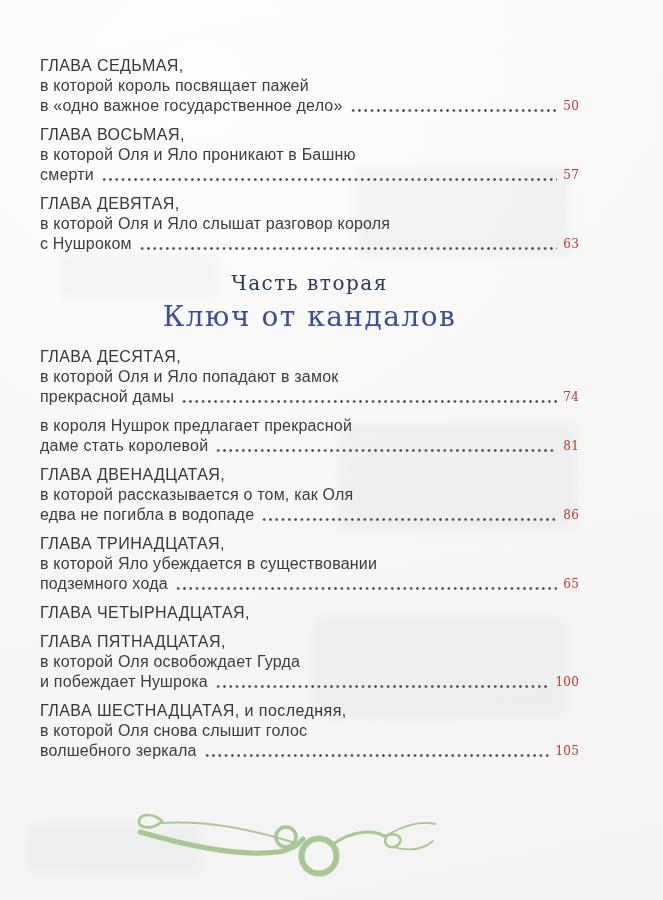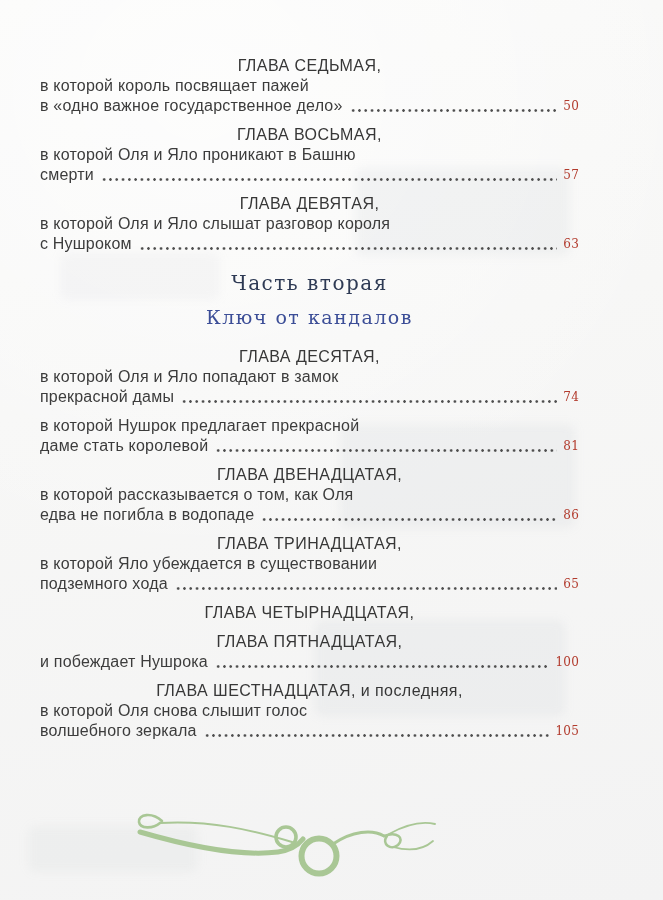--- a/index.html
+++ b/index.html
@@ -35,21 +35,21 @@
     padding: 56px 84px 0 40px;
   }
 
   .entry { margin-bottom: 9px; }
   .line {
     font-size: 16px;
     line-height: 20px;
     letter-spacing: 0.2px;
     color: #3c3c3c;
   }
-  .caps { letter-spacing: 0.45px; color: #373737; text-align: center; }
+  .caps { letter-spacing: 0.45px; color: #373737; }
 
   .lastline { display: flex; align-items: flex-start; }
   .lastline .tail { white-space: nowrap; }
 
   .leader {
     flex: 1 1 auto;
     align-self: flex-end;
     height: 3px;
     margin: 0 6px 4px 7px;
     background-image: radial-gradient(circle, #4f4f4f 1.1px, rgba(0,0,0,0) 1.5px);
@@ -69,21 +69,21 @@
   .part { text-align: center; margin: 15px 0 13px 0; }
   .part-label {
     font-family: "DejaVu Serif", serif;
     font-size: 20px;
     line-height: 28px;
     letter-spacing: 1.5px;
     color: #2e3a54;
   }
   .part-title {
     font-family: "DejaVu Serif", serif;
-    font-size: 19px;
+    font-size: 28px;
     line-height: 34px;
     letter-spacing: 1.5px;
     color: #3c4e97;
     margin-top: 3px;
   }
 
   .flourish-wrap {
     position: absolute;
     left: 126px;
     top: 811px;
@@ -149,21 +149,21 @@
         <div class="line caps">ГЛАВА ДЕСЯТАЯ,</div>
         <div class="line">в которой Оля и Яло попадают в замок</div>
         <div class="line lastline">
           <span class="tail">прекрасной дамы</span>
           <span class="leader"></span>
           <span class="pagenum">74</span>
         </div>
       </div>
 
       <div class="entry">
-        <div class="line">в которой Нушрок предлагает прекрасной</div>
+        <div class="line">в короля Нушрок предлагает прекрасной</div>
         <div class="line lastline">
           <span class="tail">даме стать королевой</span>
           <span class="leader"></span>
           <span class="pagenum">81</span>
         </div>
       </div>
 
       <div class="entry">
         <div class="line caps">ГЛАВА ДВЕНАДЦАТАЯ,</div>
         <div class="line">в которой рассказывается о том, как Оля</div>
@@ -183,20 +183,21 @@
           <span class="pagenum">65</span>
         </div>
       </div>
 
       <div class="entry">
         <div class="line caps">ГЛАВА ЧЕТЫРНАДЦАТАЯ,</div>
       </div>
 
       <div class="entry">
         <div class="line caps">ГЛАВА ПЯТНАДЦАТАЯ,</div>
+        <div class="line">в которой Оля освобождает Гурда</div>
         <div class="line lastline">
           <span class="tail">и побеждает Нушрока</span>
           <span class="leader"></span>
           <span class="pagenum">100</span>
         </div>
       </div>
 
       <div class="entry">
         <div class="line caps">ГЛАВА ШЕСТНАДЦАТАЯ, и последняя,</div>
         <div class="line">в которой Оля снова слышит голос</div>

